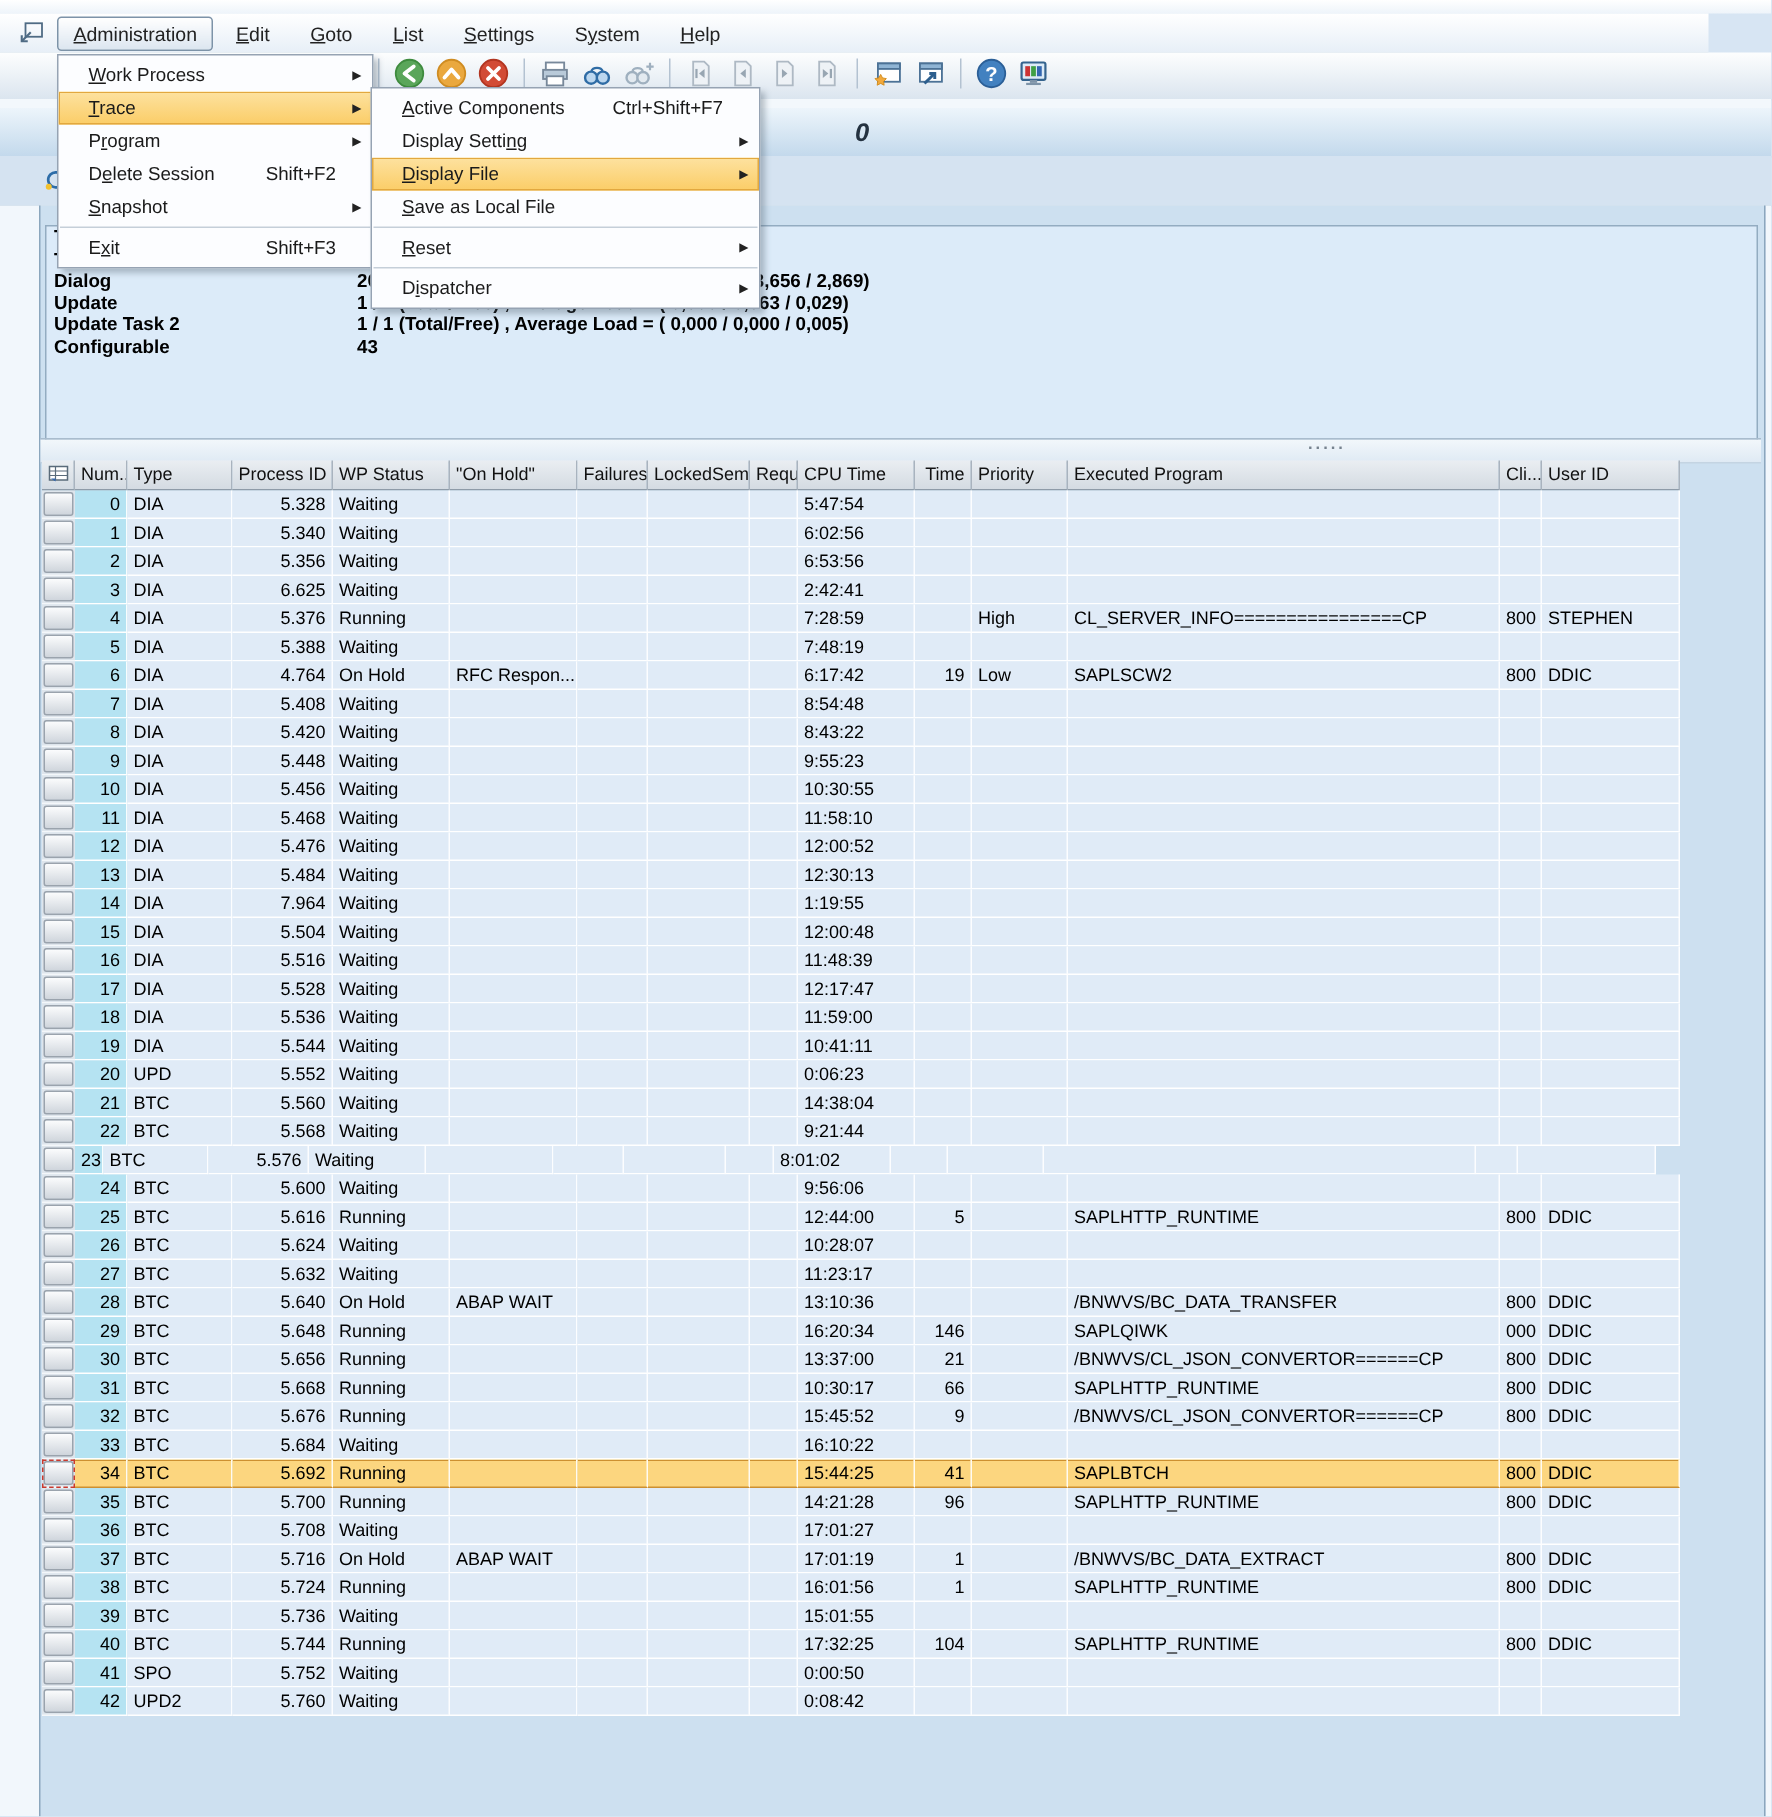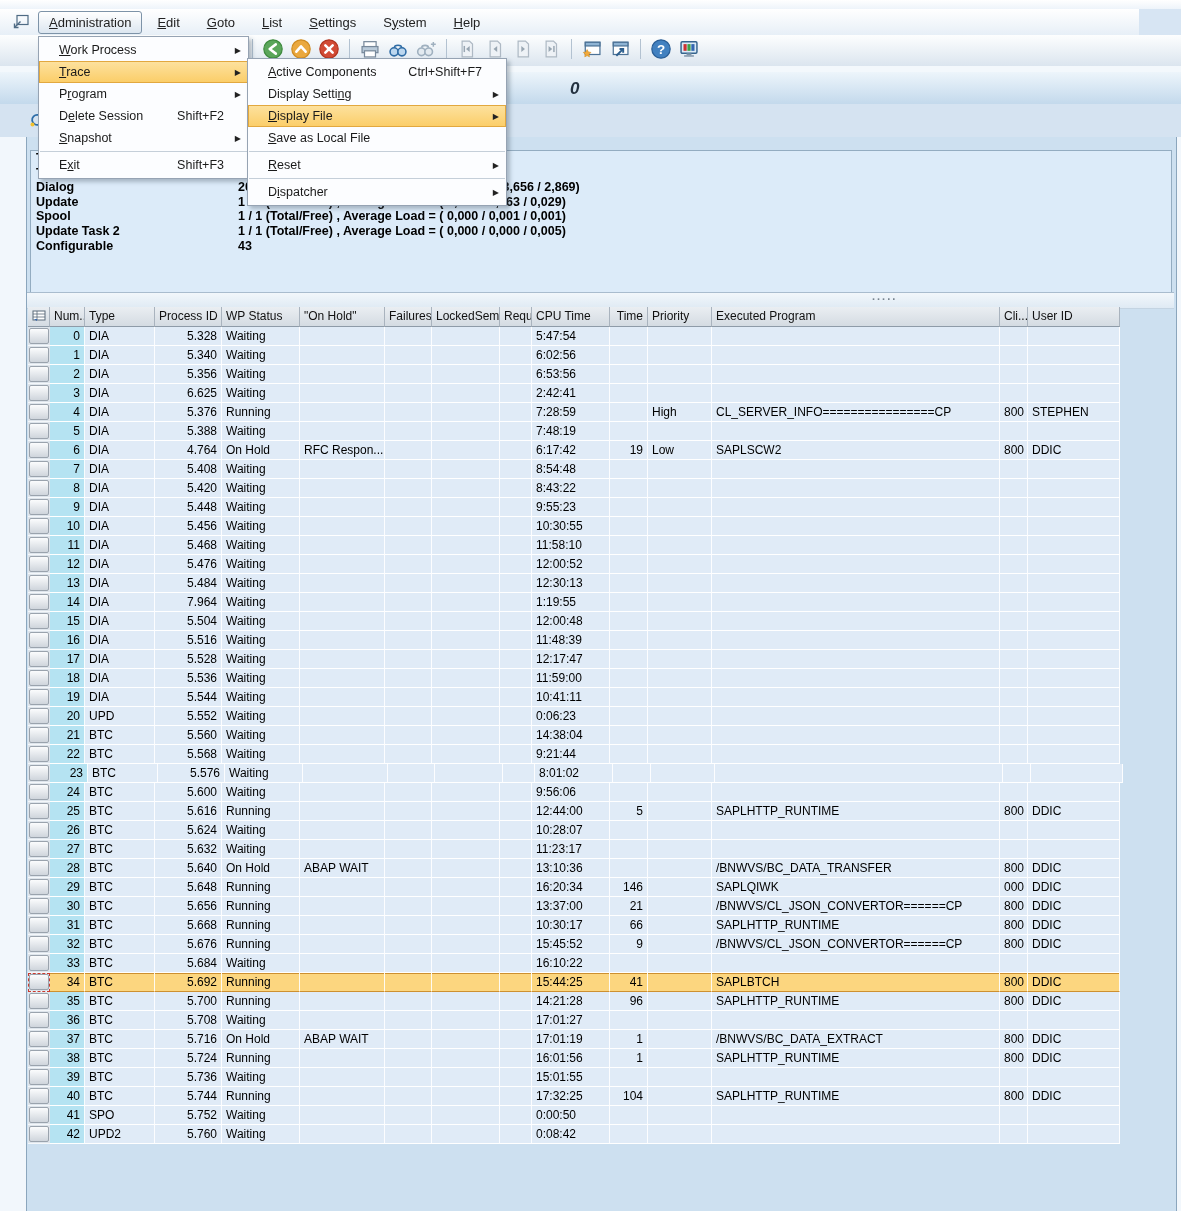--- a/index.html
+++ b/index.html
@@ -186,24 +186,20 @@
         </div>
         <div class="info-row">
           <span class="lab">Dialog</span>
           <span>20 / 18 (Total/Free) , Average Load = ( 3,048 / 3,656 / 2,869)</span>
         </div>
         <div class="info-row">
           <span class="lab">Update</span>
           <span>1 / 1 (Total/Free) , Average Load = ( 0,000 / 0,063 / 0,029)</span>
         </div>
         <div class="info-row">
-          <span class="lab">Spool</span>
-          <span>1 / 1 (Total/Free) , Average Load = ( 0,000 / 0,001 / 0,001)</span>
-        </div>
-        <div class="info-row">
           <span class="lab">Update Task 2</span>
           <span>1 / 1 (Total/Free) , Average Load = ( 0,000 / 0,000 / 0,005)</span>
         </div>
         <div class="info-row">
           <span class="lab">Configurable</span>
           <span>43</span>
         </div>
       </div>
   </div>
 
@@ -667,21 +663,21 @@
         <div class="c ar" style="width: 38px;"></div>
         <div class="c al" style="width: 64px;"></div>
         <div class="c al" style="width: 288px;"></div>
         <div class="c al" style="width: 28px;"></div>
         <div class="c al" style="width: 92px;"></div>
       </div>
       <div class="row">
         <div class="selcell">
           <div class="selbtn"></div>
         </div>
-        <div class="c ar numc" style="width: 38px; text-align: right;">23</div>
+        <div class="c ar numc" style="width: 19px; text-align: right;">23</div>
         <div class="c al" style="width: 70px;">BTC</div>
         <div class="c ar" style="width: 67px;">5.576</div>
         <div class="c al" style="width: 78px;">Waiting</div>
         <div class="c al" style="width: 85px;"></div>
         <div class="c ar" style="width: 47px;"></div>
         <div class="c al" style="width: 68px;"></div>
         <div class="c al" style="width: 32px;"></div>
         <div class="c al" style="width: 78px;">8:01:02</div>
         <div class="c ar" style="width: 38px;"></div>
         <div class="c al" style="width: 64px;"></div>

